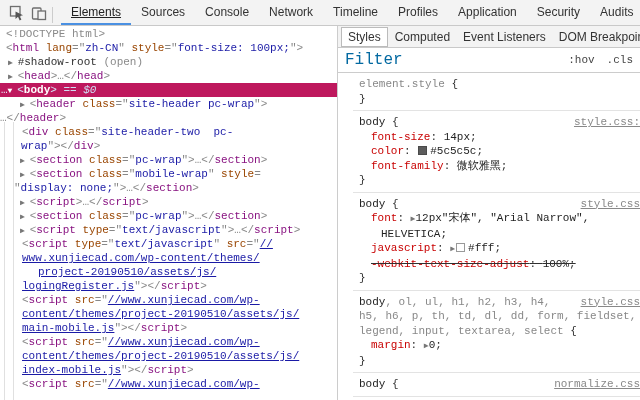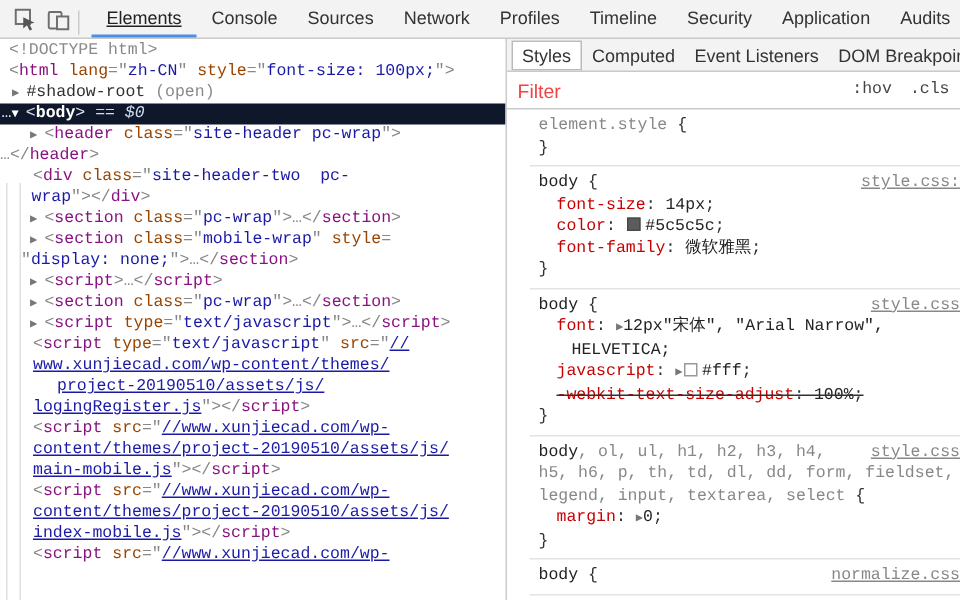--- a/index.html
+++ b/index.html
@@ -20,21 +20,21 @@
 
   
   .main { flex:1; display:flex; min-height:0; }
 
   
   .left { width:338px; flex:0 0 338px; border-right:1px solid #ccc; position:relative;
     overflow:hidden; font:11px "Liberation Mono", monospace; line-height:14px; padding-top:1px; }
   .guide { position:absolute; width:1px; background:#e0e0e0; top:96px; bottom:0; z-index:0; }
   .g1 { left:4px; } .g2 { left:13px; }
   .dom-row { white-space:pre; position:relative; z-index:1; height:14px; }
-  .dom-row.selected { background:#0f172a; }
+  .dom-row.selected { background:#be185d; }
   .tk-g  { color:#8a8a8a; }
   .tk-p  { color:#888; }
   .tk-t  { color:#881280; }
   .tk-a  { color:#994500; }
   .tk-v  { color:#1a1aa6; }
   .tk-lk { color:#1a1aa6; text-decoration:underline; }
   .tk-plain { color:#303030; }
   .tk-tri { color:#777; font-size:8px; }
   .tk-we  { color:#e8eefc; }
   .tk-wtri{ color:#fff; font-size:8px; }
@@ -43,21 +43,21 @@
   .tk-wi  { color:#cfdcf2; font-style:italic; }
 
   
   .right { flex:1; display:flex; flex-direction:column; min-width:0; overflow:hidden; }
   .sidetabs { height:22px; flex:0 0 22px; background:#f3f3f3; border-bottom:1px solid #c9c9c9;
     display:flex; align-items:center; font-size:12px; padding-left:3px; }
   .sidetab { padding:2px 6px; margin-right:1px; color:#333; white-space:nowrap; }
   .sidetab.active { background:#fff; border:1px solid #bbb; }
   .filter-row { height:25px; flex:0 0 25px; border-bottom:1px solid #ccc; display:flex;
     align-items:center; justify-content:space-between; padding:0 7px; }
-  .filter-ph { color:#ef4444; font-size:13px; }
+  .filter-ph { color:#0369a1; font-size:16px;font-family:Liberation Mono, monospace; }
   .pseudo { display:flex; gap:12px; font:11px "Liberation Mono", monospace; color:#444; }
   .styles-scroll { flex:1; overflow:hidden; font:11px "Liberation Mono", monospace;margin-left:15px; }
   .sec { padding:4px 0 4px 6px; border-bottom:1px solid #e3e3e3; line-height:14.5px; }
   .srow { white-space:pre; color:#303030; }
   .css-link { float:right; color:#888; text-decoration:underline; white-space:nowrap; }
   .tk-sel  { color:#222; }
   .tk-selg { color:#888; }
   .tk-prop { color:#c80000; }
   .tk-val  { color:#232323; }
   .strike-wrap { text-decoration:line-through;text-align:right; }
@@ -82,41 +82,42 @@
       <div class="tb-icon">
         <svg width="16" height="16" viewBox="0 0 16 16">
           <rect x="1.5" y="3" width="8.5" height="11" rx="1" fill="none" stroke="#6e6e6e" stroke-width="1.3"></rect>
           <rect x="7" y="6" width="7.5" height="8.5" fill="#f3f3f3" stroke="#6e6e6e" stroke-width="1.3"></rect>
         </svg>
       </div>
       <div class="tb-sep"></div>
     </div>
     <div class="tabs">
         <div class="tab active">Elements</div>
+        <div class="tab">Sources</div>
         <div class="tab">Console</div>
-        <div class="tab">Sources</div>
         <div class="tab">Network</div>
+        <div class="tab">Timeline</div>
         <div class="tab">Profiles</div>
-        <div class="tab">Timeline</div>
+        <div class="tab">Application</div>
         <div class="tab">Security</div>
-        <div class="tab">Application</div>
         <div class="tab">Audits</div>
       </div>
 
   </div>
 
   <div class="main">
 
     <div class="left">
       <div class="guide g1"></div>
       <div class="guide g2"></div>
       <div id="dom-tree">
           <div class="dom-row" style="padding-left: 6px;"><span class="tk-g">&lt;!DOCTYPE html&gt;</span></div>
           <div class="dom-row" style="padding-left: 6px;"><span class="tk-p">&lt;</span><span class="tk-t">html</span><span class="tk-p"> </span><span class="tk-a">lang</span><span class="tk-p">="</span><span class="tk-v">zh-CN</span><span class="tk-p">" </span><span class="tk-a">style</span><span class="tk-p">="</span><span class="tk-v">font-size: 100px;</span><span class="tk-p">"&gt;</span></div>
           <div class="dom-row" style="padding-left: 8px;"><span class="tk-tri">▶ </span><span class="tk-plain">#shadow-root</span><span class="tk-g"> (open)</span></div>
+          <div class="dom-row" style="padding-left: 8px;"><span class="tk-tri">▶ </span><span class="tk-p">&lt;</span><span class="tk-t">head</span><span class="tk-p">&gt;</span><span class="tk-g">…</span><span class="tk-p">&lt;/</span><span class="tk-t">head</span><span class="tk-p">&gt;</span></div>
           <div class="dom-row selected" style="padding-left: 1px;"><span class="tk-we">…</span><span class="tk-wtri">▼ </span><span class="tk-wp">&lt;</span><span class="tk-wt">body</span><span class="tk-wp">&gt;</span><span class="tk-wi"> == $0</span></div>
           <div class="dom-row" style="padding-left: 20px;"><span class="tk-tri">▶ </span><span class="tk-p">&lt;</span><span class="tk-t">header</span><span class="tk-p"> </span><span class="tk-a">class</span><span class="tk-p">="</span><span class="tk-v">site-header pc-wrap</span><span class="tk-p">"&gt;</span></div>
           <div class="dom-row" style=""><span class="tk-g">…</span><span class="tk-p">&lt;/</span><span class="tk-t">header</span><span class="tk-p">&gt;</span></div>
           <div class="dom-row" style="padding-left: 22px;"><span class="tk-p">&lt;</span><span class="tk-t">div</span><span class="tk-p"> </span><span class="tk-a">class</span><span class="tk-p">="</span><span class="tk-v">site-header-two  pc-</span></div>
           <div class="dom-row" style="padding-left: 21px;"><span class="tk-v">wrap</span><span class="tk-p">"&gt;&lt;/</span><span class="tk-t">div</span><span class="tk-p">&gt;</span></div>
           <div class="dom-row" style="padding-left: 20px;"><span class="tk-tri">▶ </span><span class="tk-p">&lt;</span><span class="tk-t">section</span><span class="tk-p"> </span><span class="tk-a">class</span><span class="tk-p">="</span><span class="tk-v">pc-wrap</span><span class="tk-p">"&gt;</span><span class="tk-g">…</span><span class="tk-p">&lt;/</span><span class="tk-t">section</span><span class="tk-p">&gt;</span></div>
           <div class="dom-row" style="padding-left: 20px;"><span class="tk-tri">▶ </span><span class="tk-p">&lt;</span><span class="tk-t">section</span><span class="tk-p"> </span><span class="tk-a">class</span><span class="tk-p">="</span><span class="tk-v">mobile-wrap</span><span class="tk-p">" </span><span class="tk-a">style</span><span class="tk-p">=</span></div>
           <div class="dom-row" style="padding-left: 14px;"><span class="tk-p">"</span><span class="tk-v">display: none;</span><span class="tk-p">"&gt;</span><span class="tk-g">…</span><span class="tk-p">&lt;/</span><span class="tk-t">section</span><span class="tk-p">&gt;</span></div>
           <div class="dom-row" style="padding-left: 20px;"><span class="tk-tri">▶ </span><span class="tk-p">&lt;</span><span class="tk-t">script</span><span class="tk-p">&gt;</span><span class="tk-g">…</span><span class="tk-p">&lt;/</span><span class="tk-t">script</span><span class="tk-p">&gt;</span></div>
           <div class="dom-row" style="padding-left: 20px;"><span class="tk-tri">▶ </span><span class="tk-p">&lt;</span><span class="tk-t">section</span><span class="tk-p"> </span><span class="tk-a">class</span><span class="tk-p">="</span><span class="tk-v">pc-wrap</span><span class="tk-p">"&gt;</span><span class="tk-g">…</span><span class="tk-p">&lt;/</span><span class="tk-t">section</span><span class="tk-p">&gt;</span></div>

